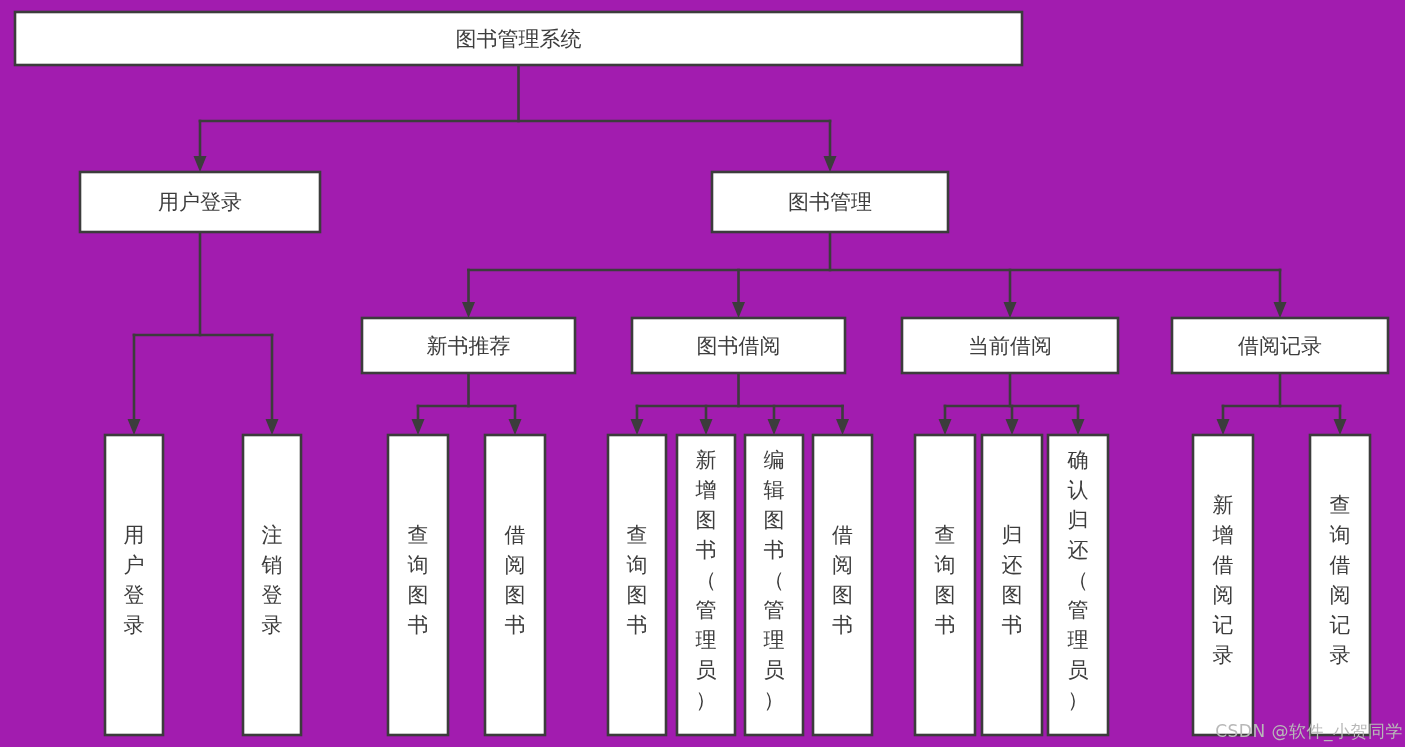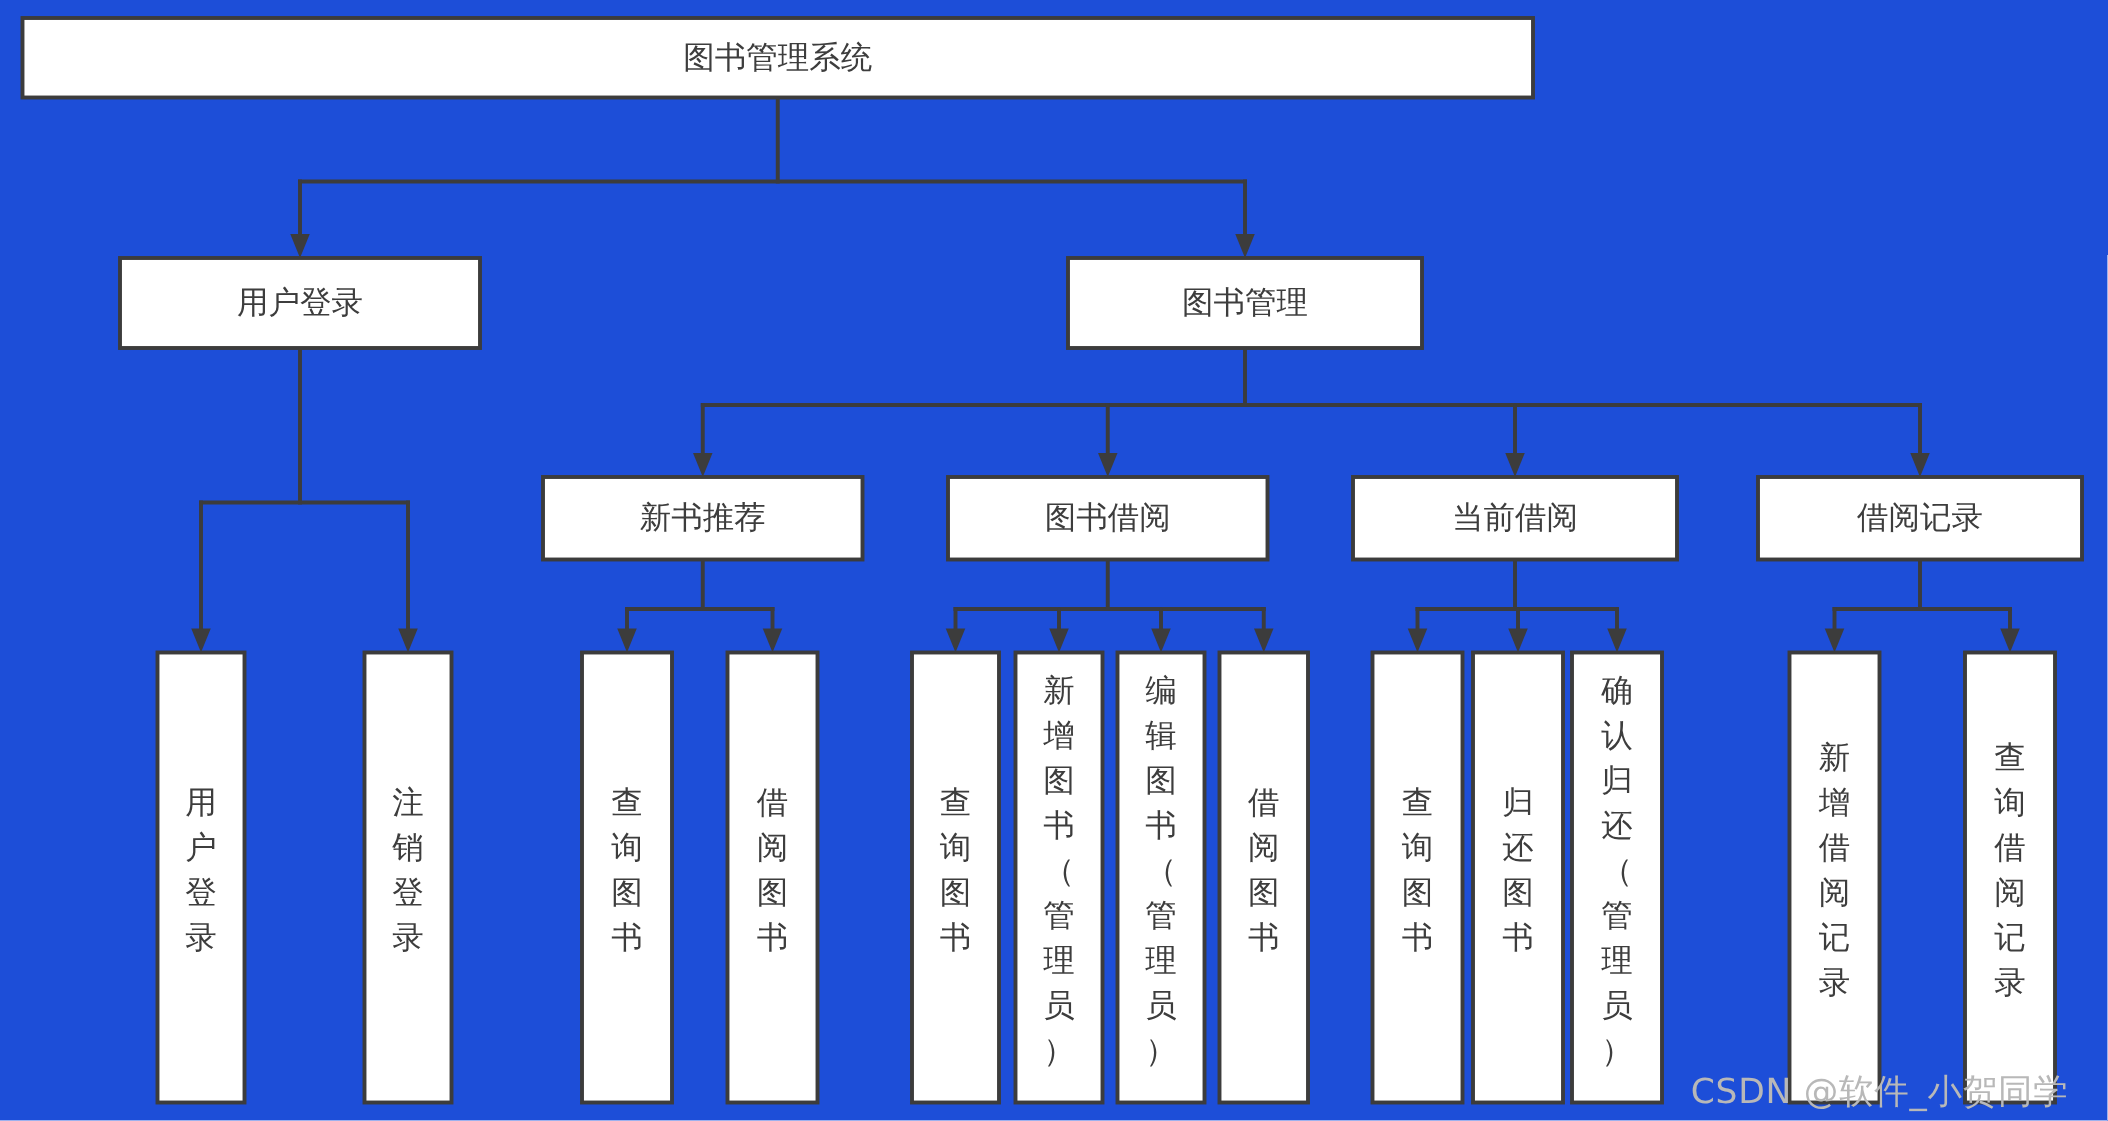--- a/index.html
+++ b/index.html
@@ -7,21 +7,21 @@
     padding: 0;
     background: #ffffff;
   }
   body {
     font-family: "Liberation Sans", "DejaVu Sans", sans-serif;
   }
   #diagram-root {
     position: relative;
     width: 1405px;
     height: 747px;
-    background: #1d4ed8;
+    background: #a21caf;
     overflow: hidden;
   }
   svg.diagram-canvas {
     position: absolute;
     left: 0;
     top: 0;
     width: 1405px;
     height: 747px;
   }
   .node-box {
@@ -46,24 +46,24 @@
     dominant-baseline: middle;
   }
   .node-label-vertical {
     fill: #3d3d3d;
     font-family: "DejaVu Sans", "Liberation Sans", sans-serif;
     font-size: 21px;
     text-anchor: middle;
   }
   .watermark-text {
     position: absolute;
-    right: 26px;
+    right: 2px;
     bottom: 4px;
     font-family: "DejaVu Sans", "Liberation Sans", sans-serif;
-    font-size: 23px;
+    font-size: 17px;
     color: #b8b8b8;
     white-space: nowrap;
     letter-spacing: 0.5px;
   }
 </style>
 </head>
 <body>
 
 <div id="diagram-root">
 

